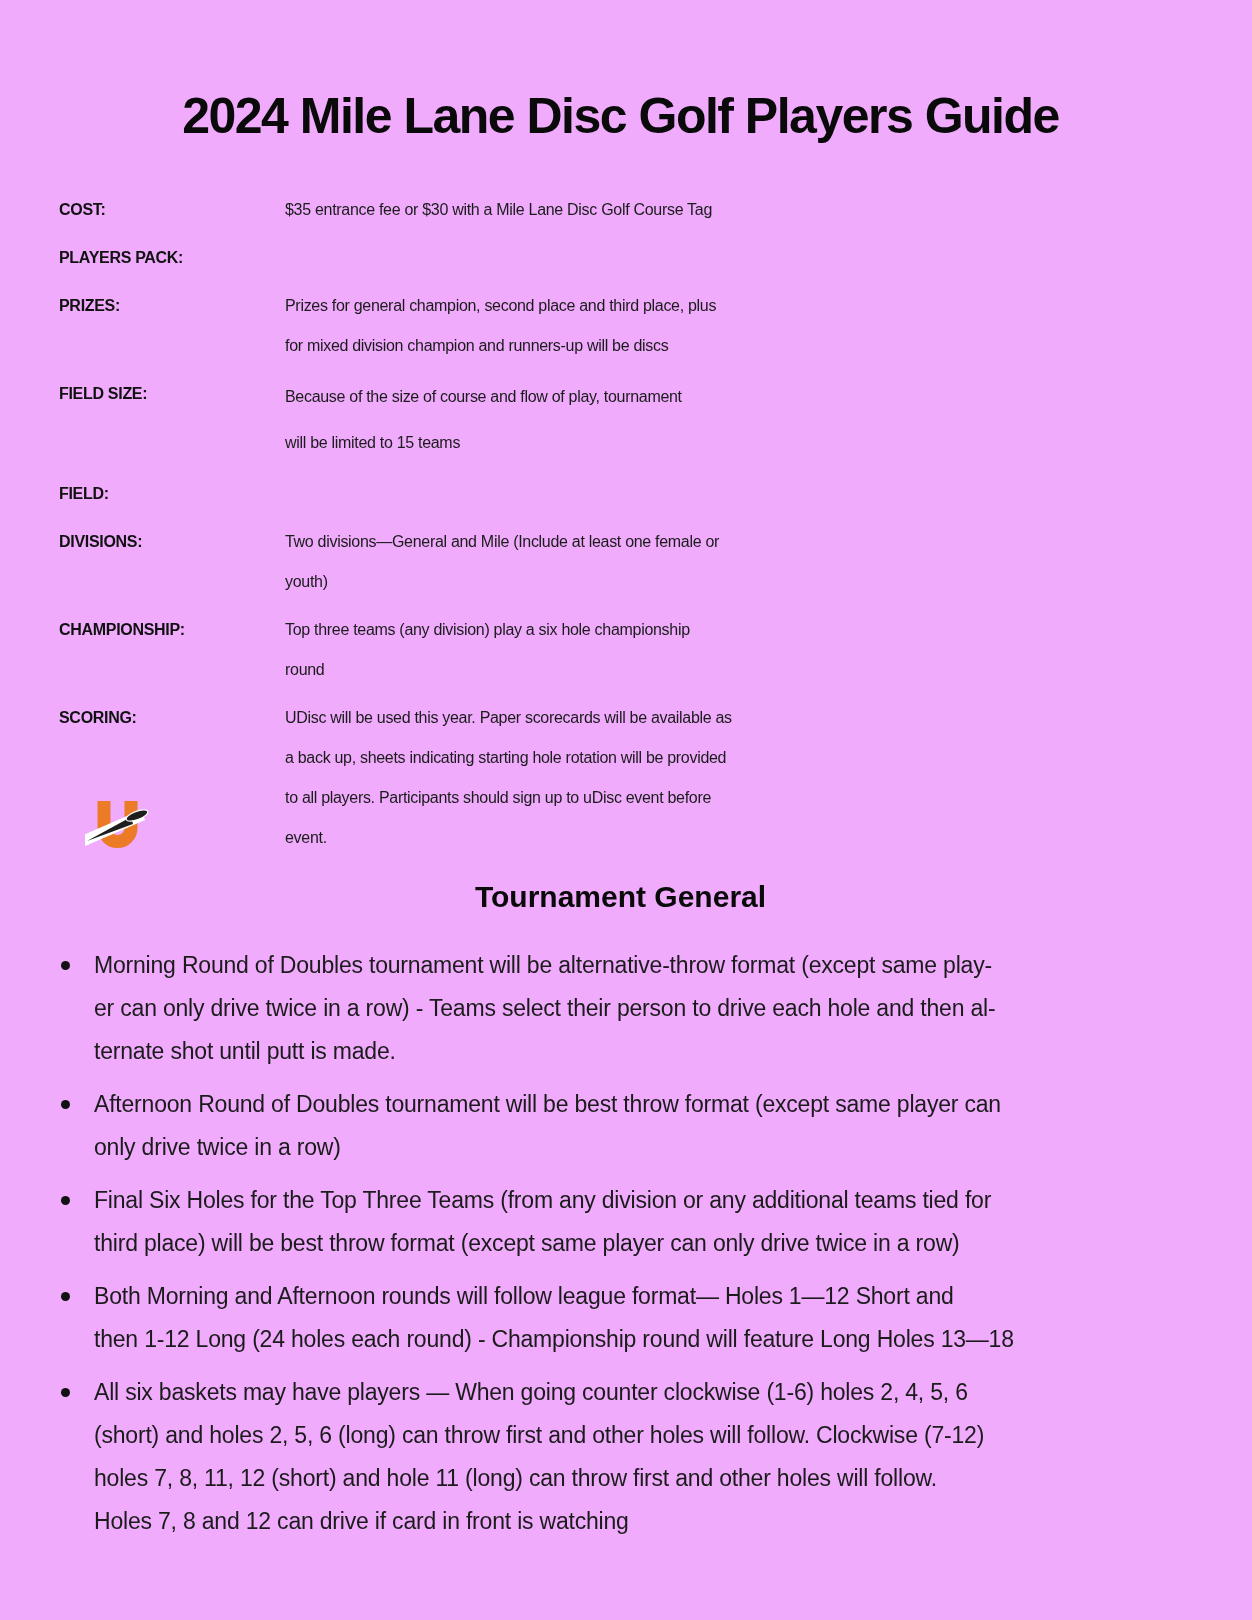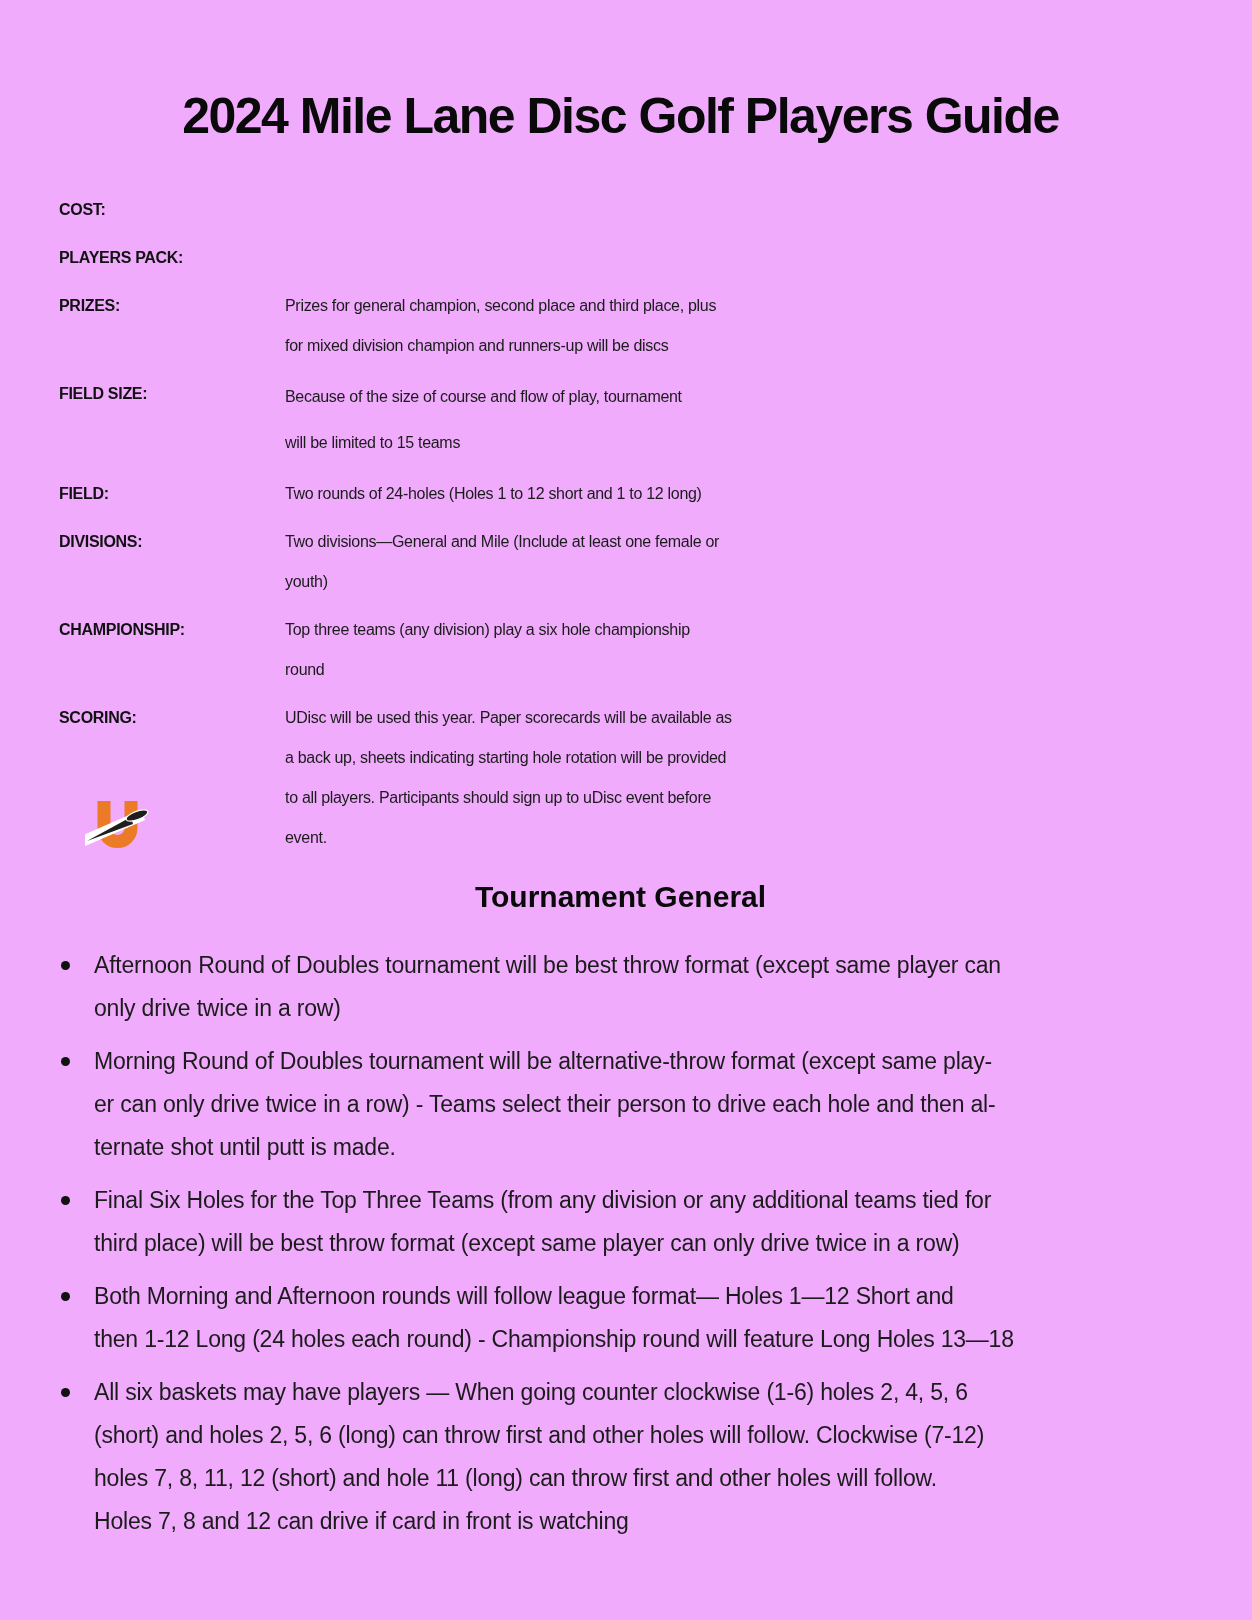--- a/index.html
+++ b/index.html
@@ -89,41 +89,41 @@
 <body>
 
 <div class="page">
 
   <h1 class="title">2024 Mile Lane Disc Golf Players Guide</h1>
 
   <div class="info-section">
 
     <div class="info-row">
       <div class="info-label">COST:</div>
+      <div class="info-value">$35 entrance fee or $30 with a Mile Lane Disc Golf Course Tag</div>
     </div>
 
     <div class="info-row">
       <div class="info-label">PLAYERS PACK:</div>
     </div>
 
     <div class="info-row">
       <div class="info-label">PRIZES:</div>
       <div class="info-value">Prizes for general champion, second place and third place, plus
 for mixed division champion and runners-up will be discs</div>
     </div>
 
     <div class="info-row spaced">
       <div class="info-label">FIELD SIZE:</div>
       <div class="info-value">Because of the size of course and flow of play, tournament
 will be limited to 15 teams</div>
     </div>
 
     <div class="info-row">
       <div class="info-label">FIELD:</div>
-      <div class="info-value">Two rounds of 24-holes (Holes 1 to 12 short and 1 to 12 long)</div>
     </div>
 
     <div class="info-row">
       <div class="info-label">DIVISIONS:</div>
       <div class="info-value">Two divisions—General and Mile (Include at least one female or
 youth)</div>
     </div>
 
     <div class="info-row">
       <div class="info-label">CHAMPIONSHIP:</div>
@@ -145,28 +145,28 @@
       </svg>
     </div>
 
   </div>
 
   <h2 class="section-heading">Tournament General</h2>
 
   <ul class="bullet-list">
     <li class="bullet-item">
       <span class="bullet-dot"></span>
-      <div class="bullet-text">Afternoon Round of Doubles tournament will be best throw format (except same player can
-only drive twice in a row)</div>
+      <div class="bullet-text">Morning Round of Doubles tournament will be alternative-throw format (except same play-
+er can only drive twice in a row) - Teams select their person to drive each hole and then al-
+ternate shot until putt is made.</div>
     </li>
     <li class="bullet-item">
       <span class="bullet-dot"></span>
-      <div class="bullet-text">Morning Round of Doubles tournament will be alternative-throw format (except same play-
-er can only drive twice in a row) - Teams select their person to drive each hole and then al-
-ternate shot until putt is made.</div>
+      <div class="bullet-text">Afternoon Round of Doubles tournament will be best throw format (except same player can
+only drive twice in a row)</div>
     </li>
     <li class="bullet-item">
       <span class="bullet-dot"></span>
       <div class="bullet-text">Final Six Holes for the Top Three Teams (from any division or any additional teams tied for
 third place) will be best throw format (except same player can only drive twice in a row)</div>
     </li>
     <li class="bullet-item">
       <span class="bullet-dot"></span>
       <div class="bullet-text">Both Morning and Afternoon rounds will follow league format— Holes 1—12 Short and
 then 1-12 Long (24 holes each round)  - Championship round will feature Long Holes 13—18</div>

